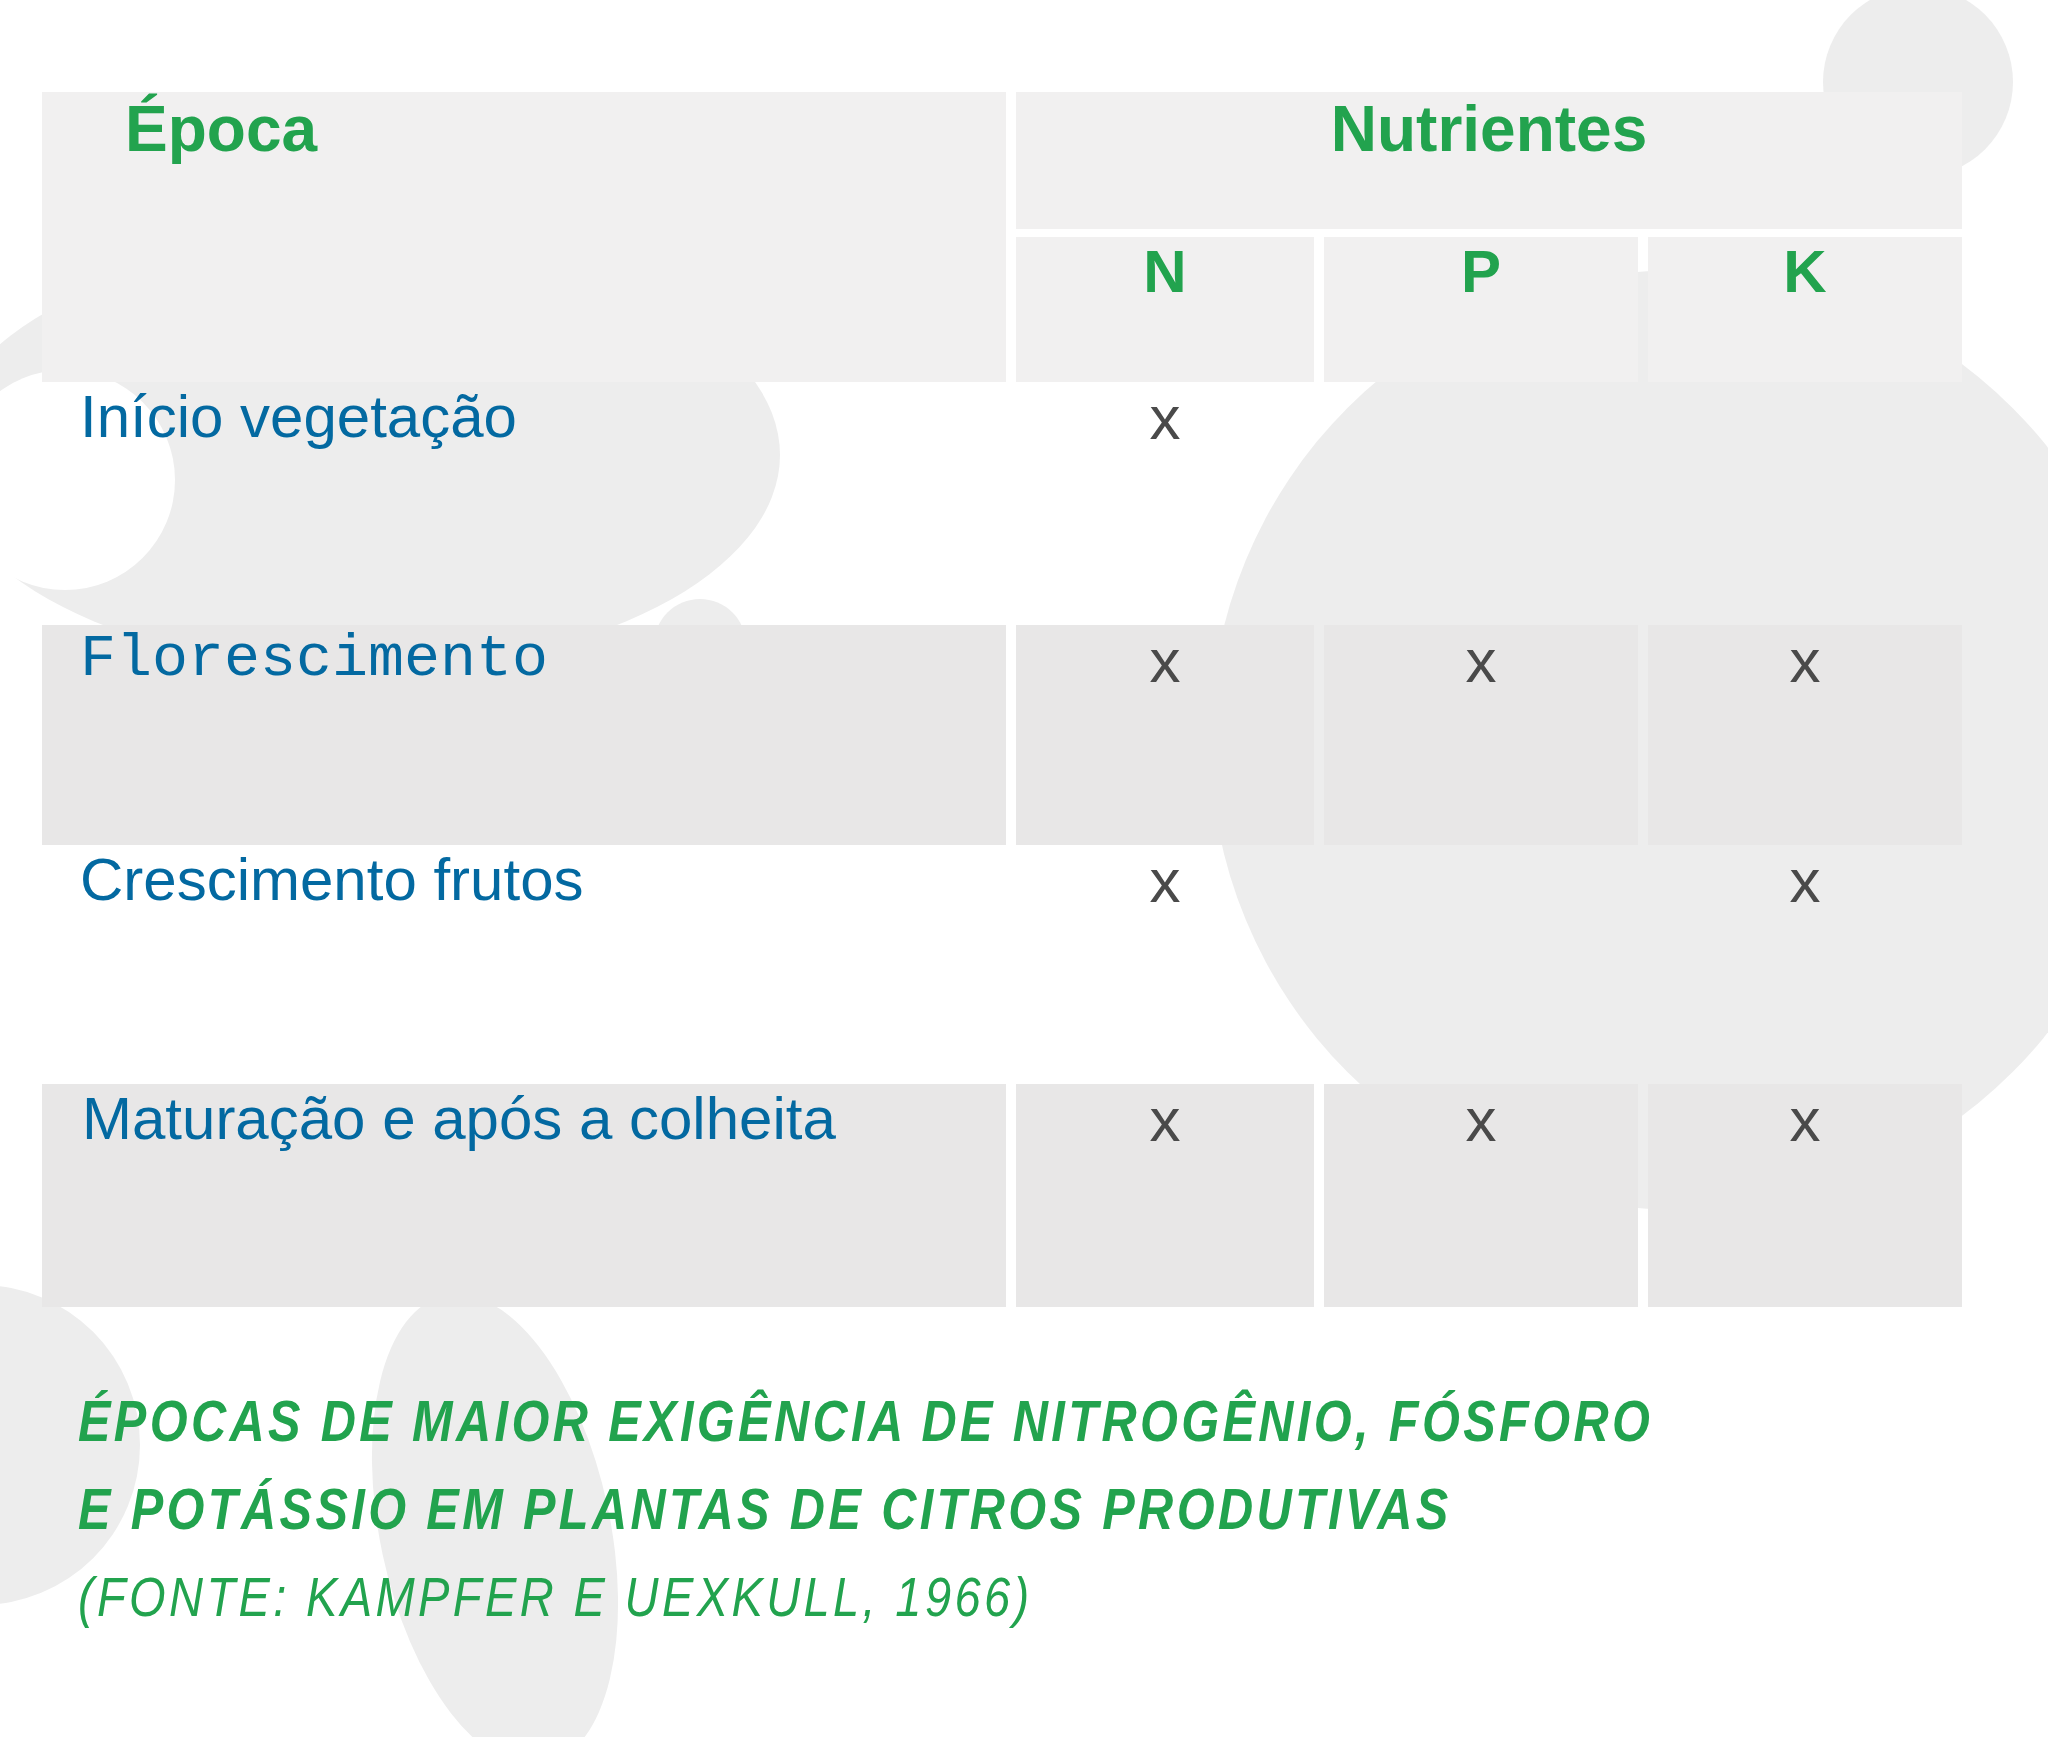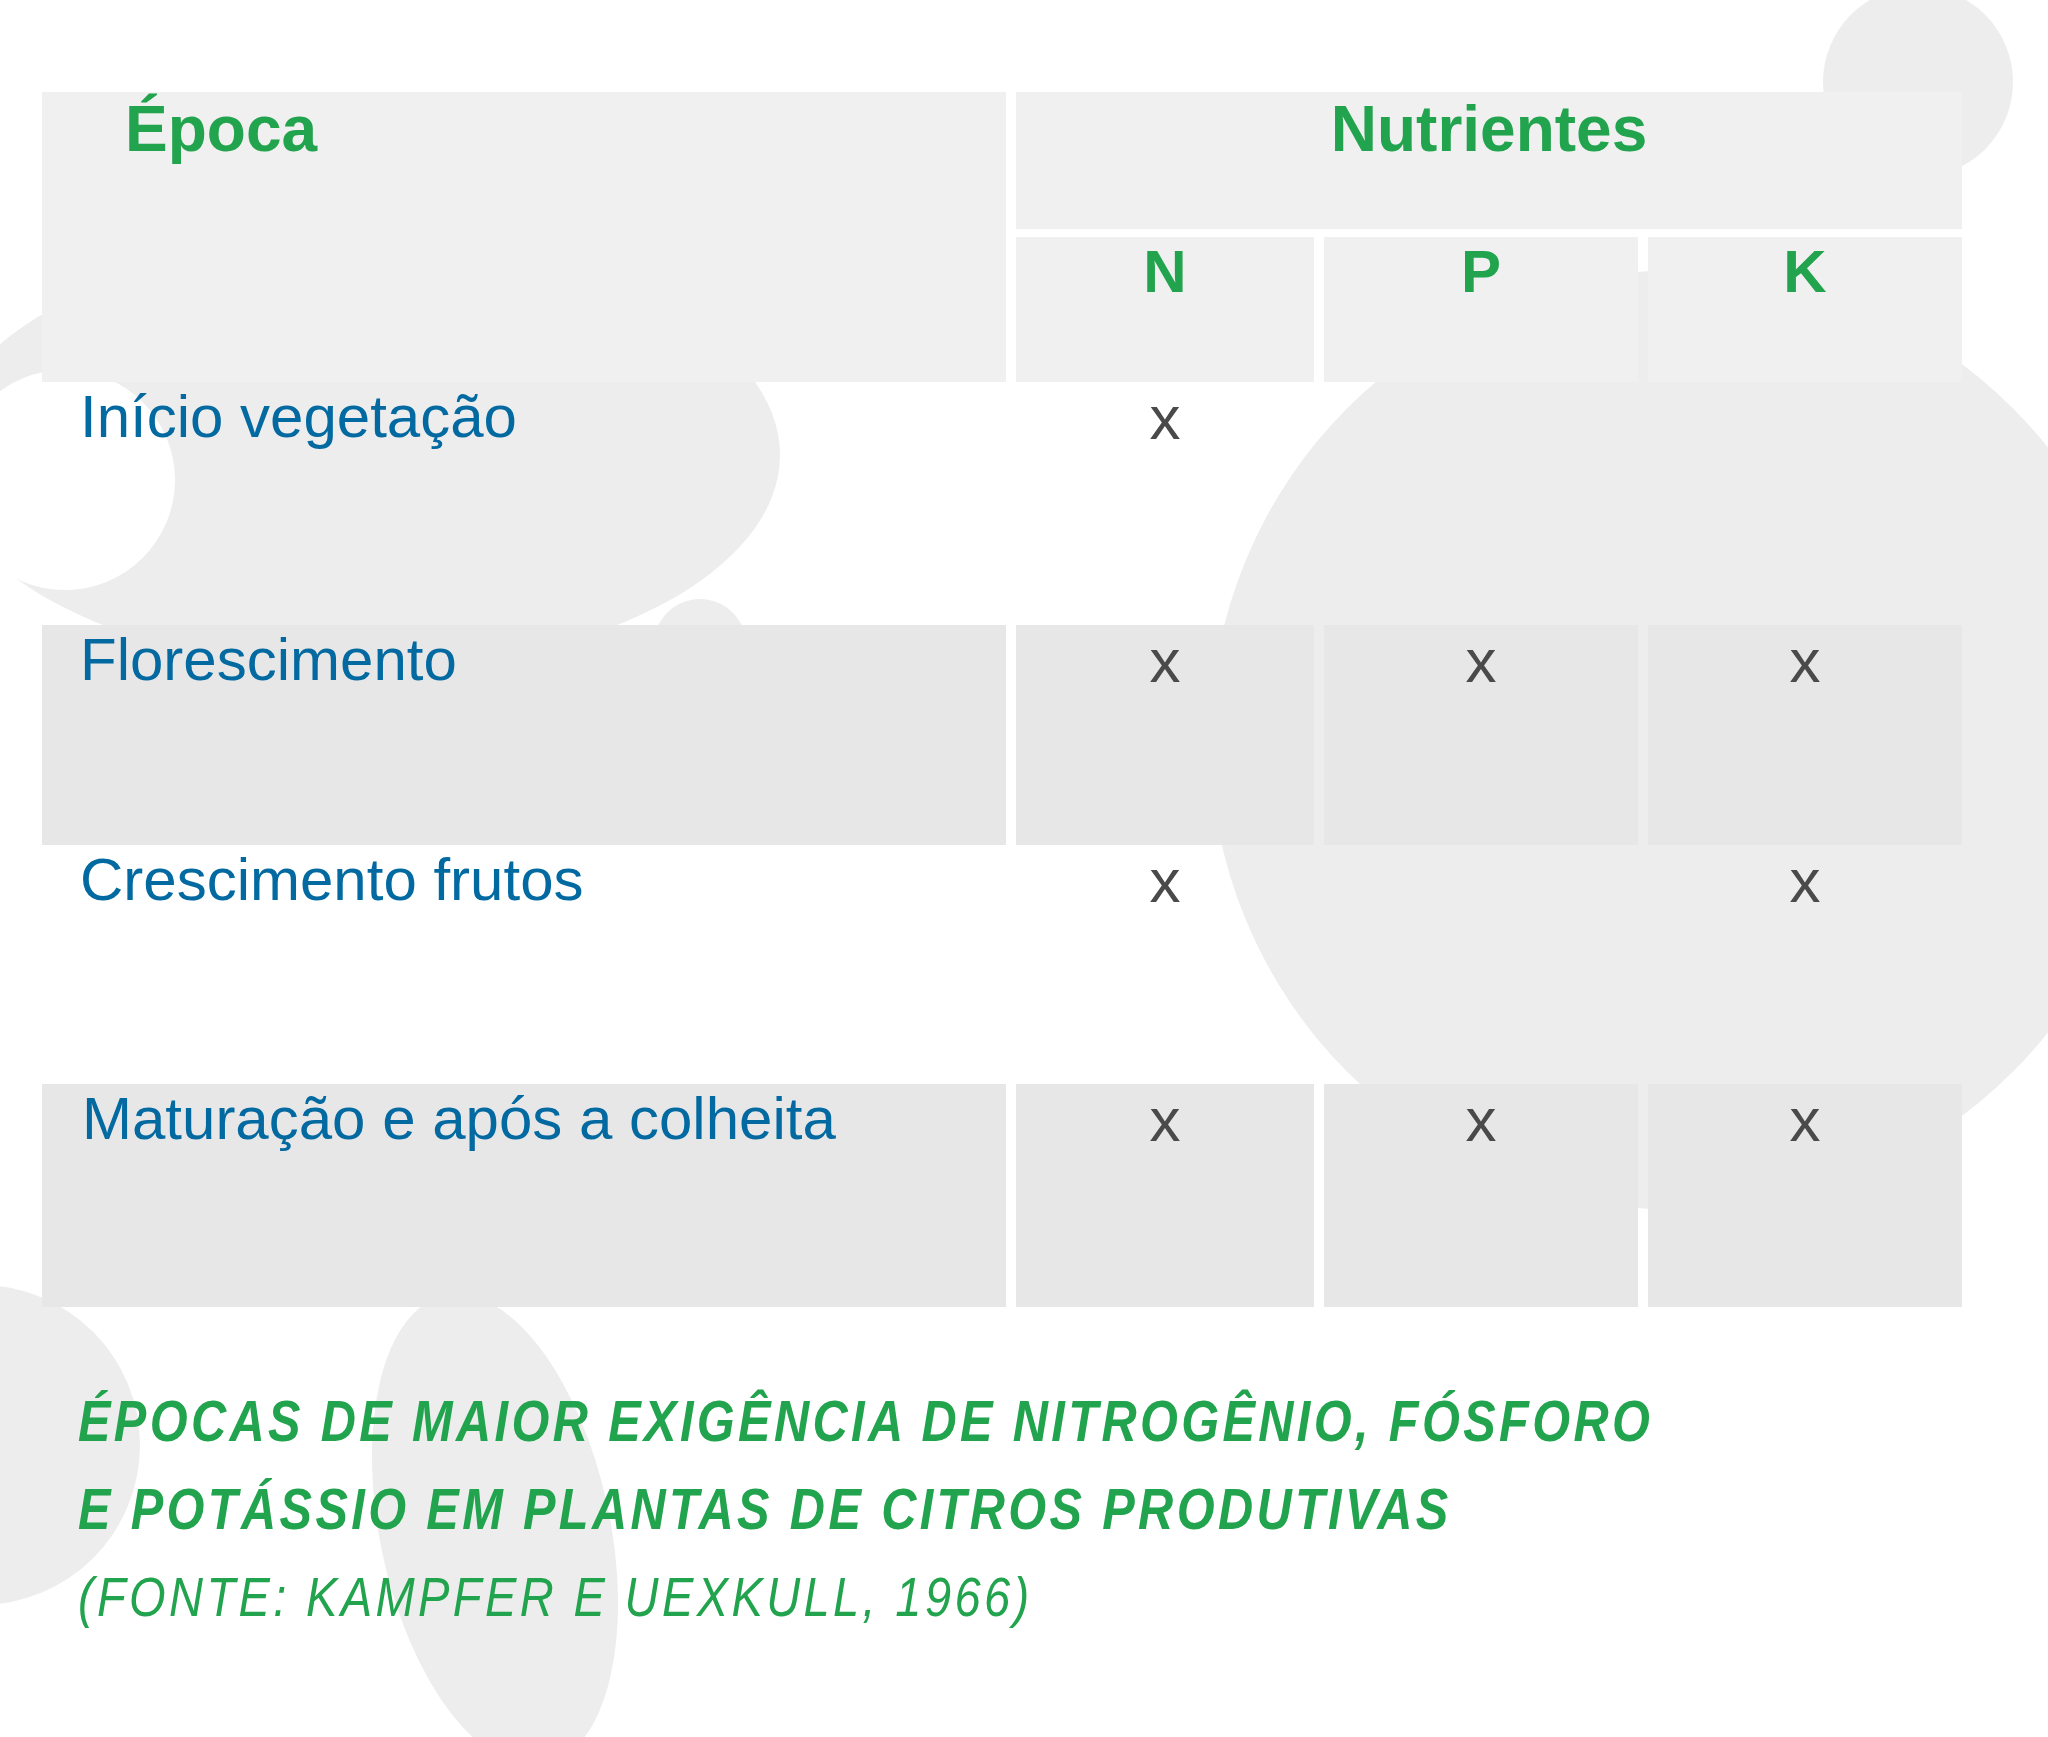--- a/index.html
+++ b/index.html
@@ -64,21 +64,21 @@
   </div>
   <div class="cell hdr center" style="grid-area:3/4/4/5;">
     <span class="green-s">K</span>
   </div>
 
   <div class="cell label-cell" style="grid-area:4/1/5/2;">Início vegetação</div>
   <div class="cell x-cell center" style="grid-area:4/2/5/3;">x</div>
   <div class="cell x-cell center" style="grid-area:4/3/5/4;"></div>
   <div class="cell x-cell center" style="grid-area:4/4/5/5;"></div>
 
-  <div class="cell gray label-cell" style="grid-area:5/1/6/2;">Florescimento</div>
+  <div class="cell gray label-cell" style="grid-area:5/1/6/2;font-family:Liberation Mono, monospace;">Florescimento</div>
   <div class="cell gray x-cell center" style="grid-area:5/2/6/3;">x</div>
   <div class="cell gray x-cell center" style="grid-area:5/3/6/4;">x</div>
   <div class="cell gray x-cell center" style="grid-area:5/4/6/5;">x</div>
 
   <div class="cell label-cell" style="grid-area:6/1/7/2;">Crescimento frutos</div>
   <div class="cell x-cell center" style="grid-area:6/2/7/3;">x</div>
   <div class="cell x-cell center" style="grid-area:6/3/7/4;"></div>
   <div class="cell x-cell center" style="grid-area:6/4/7/5;">x</div>
 
   <div class="cell gray label-cell" style="grid-area:7/1/8/2;padding-left:40px;">Maturação e após a colheita</div>

